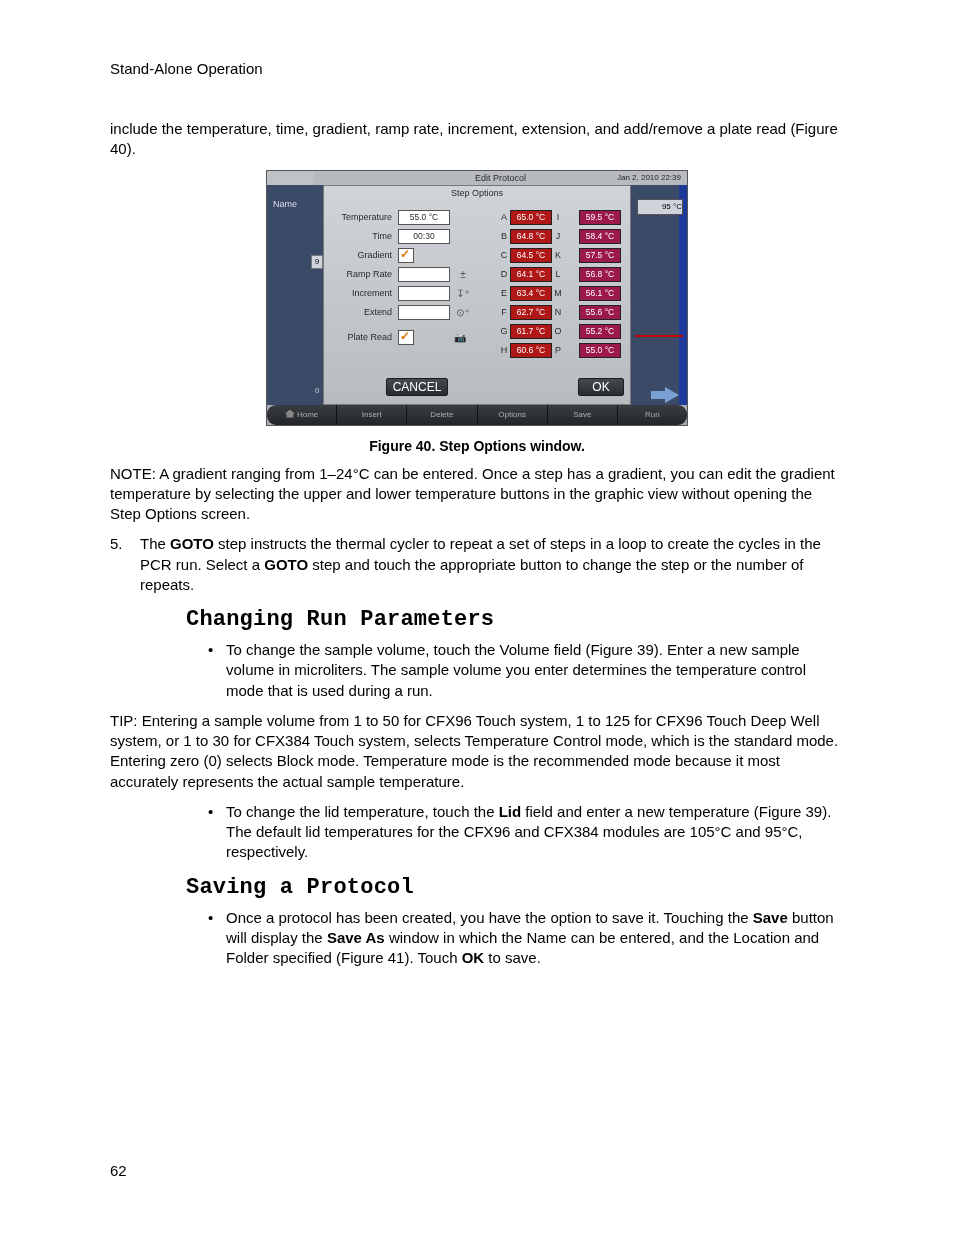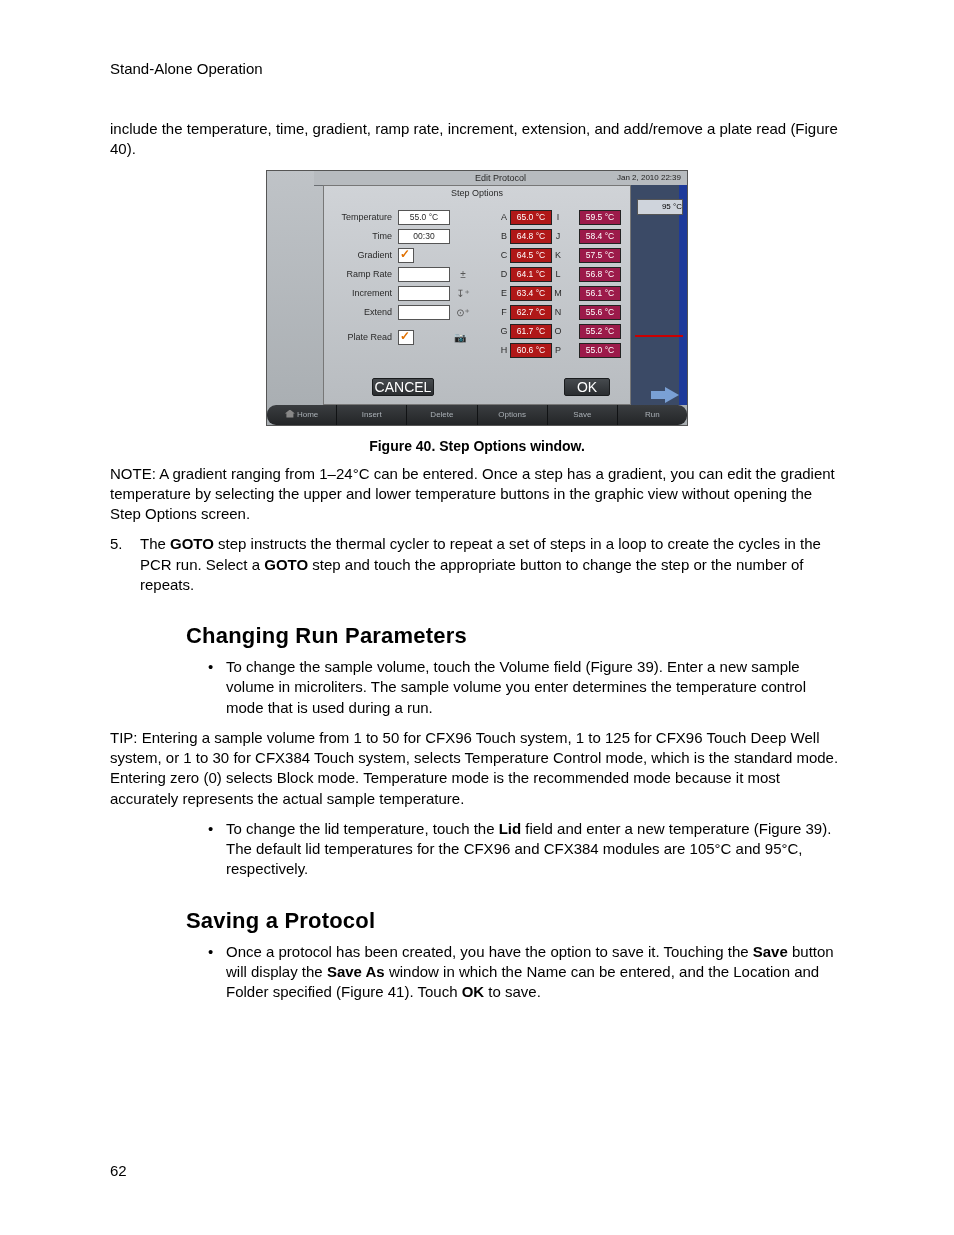--- a/index.html
+++ b/index.html
@@ -33,24 +33,24 @@
   .li-num { width: 30px; flex: 0 0 30px; }
   .li-bul { width: 18px; flex: 0 0 18px; }
   .para { margin: 0 0 10px 0; }
   .figure-caption {
     text-align: center;
     font-weight: bold;
     font-size: 14px;
     margin: 12px 0 10px 0;
   }
   h2.section {
-    font-family: Liberation Sans, sans-serif;
+    font-family: Liberation Mono, monospace;
     font-weight: 900;
     font-size: 22px;
-    margin: 28px 0 8px 76px;
+    margin: 12px 0 8px 76px;
     letter-spacing: 0.2px;
   }
   .page-number {
     position: absolute;
     left: 110px;
     top: 1162px;
     font-size: 15px;
   }
   
   .fig {
@@ -159,22 +159,22 @@
   }
   .grad-cell {
     width: 40px; height: 13px; border:1px solid #222;
     font-size:8.5px; text-align:center; line-height:13px; color:#fff;
     background:#b01818;
   }
   .grad-cell.right { background:#9c1a4a; margin-left:15px; }
   .btn {
     position:absolute; height:16px; line-height:16px;
     background: linear-gradient(#464a4e,#2a2d30);
-    color:#fff; font-size:14px; text-align:center;
-    border:1px solid #1a1c1e; border-radius:2px;
+    color:#fff; font-size:12px; text-align:center;
+    border:1px solid #1a1c1e; border-radius:2px;margin-left:14px;
   }
   .btn.cancel { left: 48px; bottom: 8px; width: 60px; }
   .btn.ok     { left: 240px; bottom: 8px; width: 44px; }
   .fig-bottom {
     position:absolute; left:0; right:0; bottom:0; height:20px;
     background: linear-gradient(#3a3d40,#232527);
     display:flex; color:#aab0b6; font-size:8px;border-radius:9px;
   }
   .fig-bottom .tab {
     flex:1; text-align:center; line-height:20px; border-right:1px solid #101214;
@@ -194,20 +194,25 @@
   <div class="running-head">Stand-Alone Operation</div>
 
   <p class="body-text indent1 para">include the temperature, time, gradient, ramp rate, increment, extension, and add/remove a plate read (Figure 40).</p>
 
   <div class="fig">
     <div class="fig-title-bar">
       <span>Edit Protocol</span>
       <span class="ts">Jan 2, 2010 22:39</span>
     </div>
 
+    <div class="fig-left-strip">
+      <span class="name-lbl">Name</span>
+      <span class="axis-9">9</span>
+      <span class="axis-0">0</span>
+    </div>
 
     <div class="fig-right-strip">
       <div class="bluecorner"></div>
       <div class="tempbox">95 °C</div>
       <div class="redbar" style="top:150px"></div>
       <div class="arrow-body"></div>
       <div class="arrow"></div>
     </div>
 
     <div class="fig-modal">

